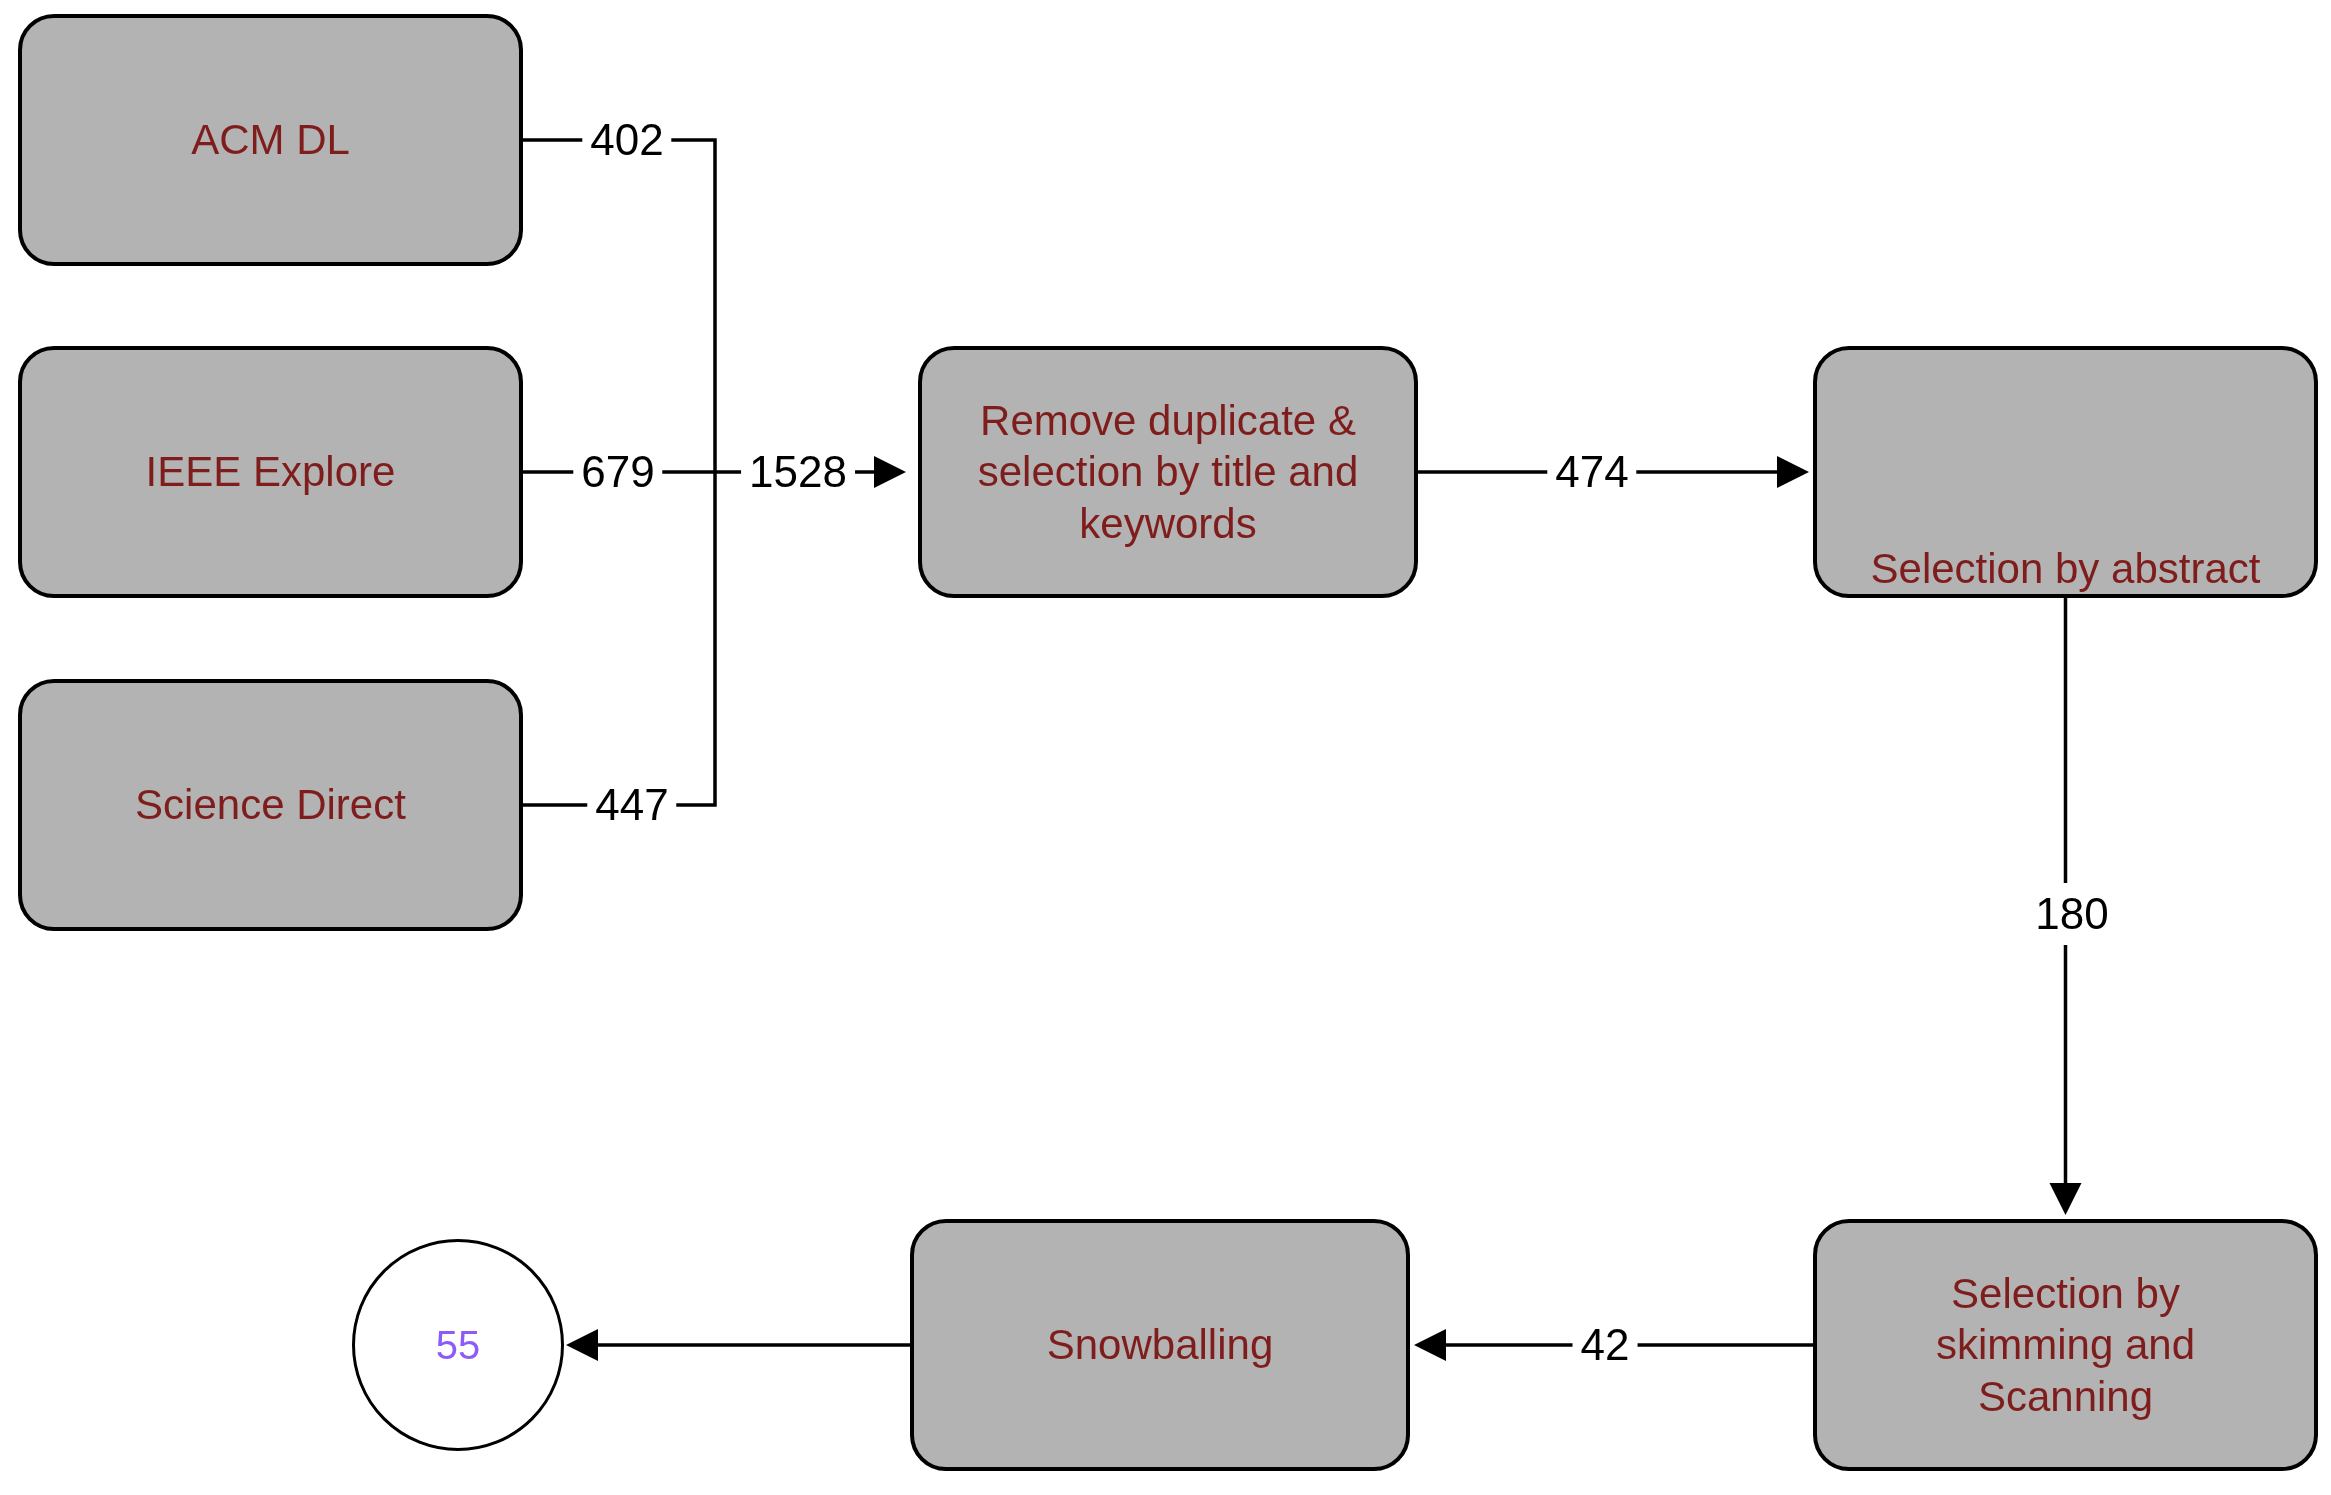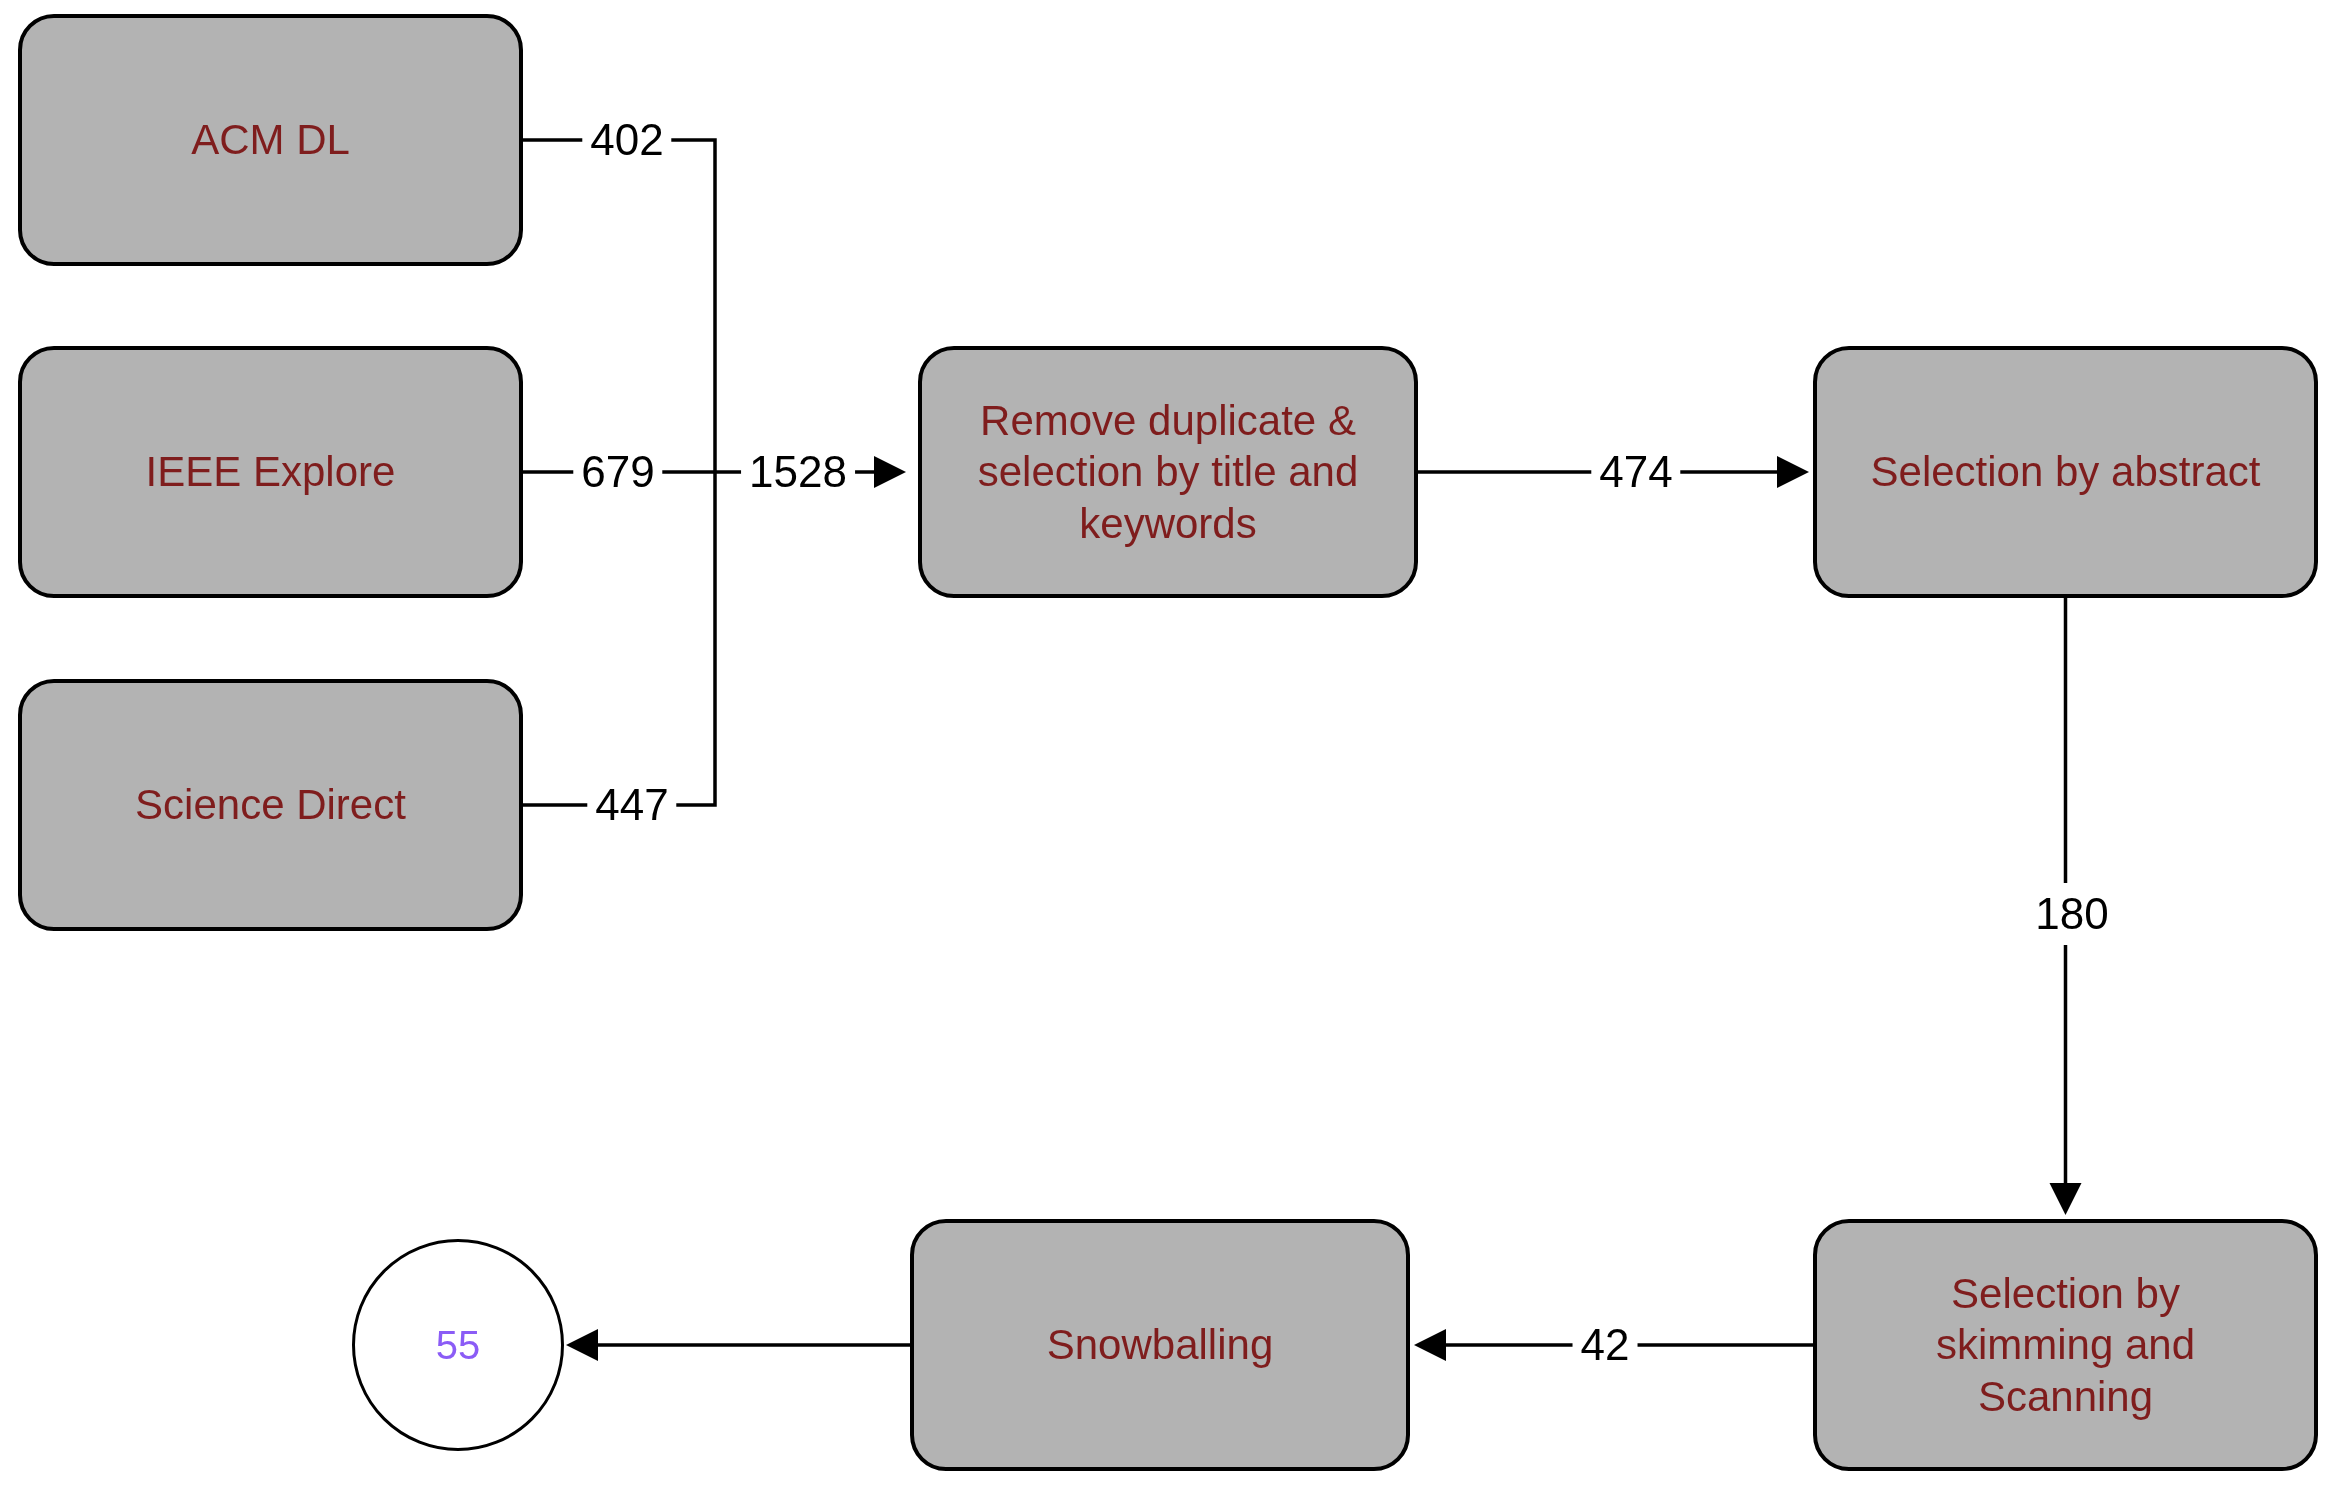--- a/index.html
+++ b/index.html
@@ -109,21 +109,21 @@
   <div class="node" style="left:18px; top:679px; width:505px; height:252px;">
     <span class="label">Science Direct</span>
   </div>
 
   <div class="node" style="left:910px; top:346px; width:500px; height:252px;margin-left:8px;">
     <span class="label">Remove duplicate &amp;
 selection by title and
 keywords</span>
   </div>
 
-  <div class="node" style="left:1813px; top:346px; width:505px; height:252px;">
+  <div class="node" style="left:1813px; top:346px; width:505px; height:252px;align-items:flex-end;">
     <span class="label">Selection by abstract</span>
   </div>
 
   <div class="node" style="left:1813px; top:1219px; width:505px; height:252px;">
     <span class="label">Selection by
 skimming and
 Scanning</span>
   </div>
 
   <div class="node" style="left:910px; top:1219px; width:500px; height:252px;">
@@ -135,19 +135,19 @@
   </div>
 
   <div class="edge-label" style="left:627px; top:140px;">402</div>
 
   <div class="edge-label" style="left:618px; top:472px;">679</div>
 
   <div class="edge-label" style="left:632px; top:805px;">447</div>
 
   <div class="edge-label" style="left:798px; top:472px;">1528</div>
 
-  <div class="edge-label" style="left:1592px; top:472px;margin-left:44px;">474</div>
+  <div class="edge-label" style="left:1592px; top:472px;">474</div>
 
   <div class="edge-label" style="left:2072px; top:914px; padding:6px 8px;">180</div>
 
   <div class="edge-label" style="left:1605px; top:1345px;">42</div>
 
 </div>
 
 </body></html>

